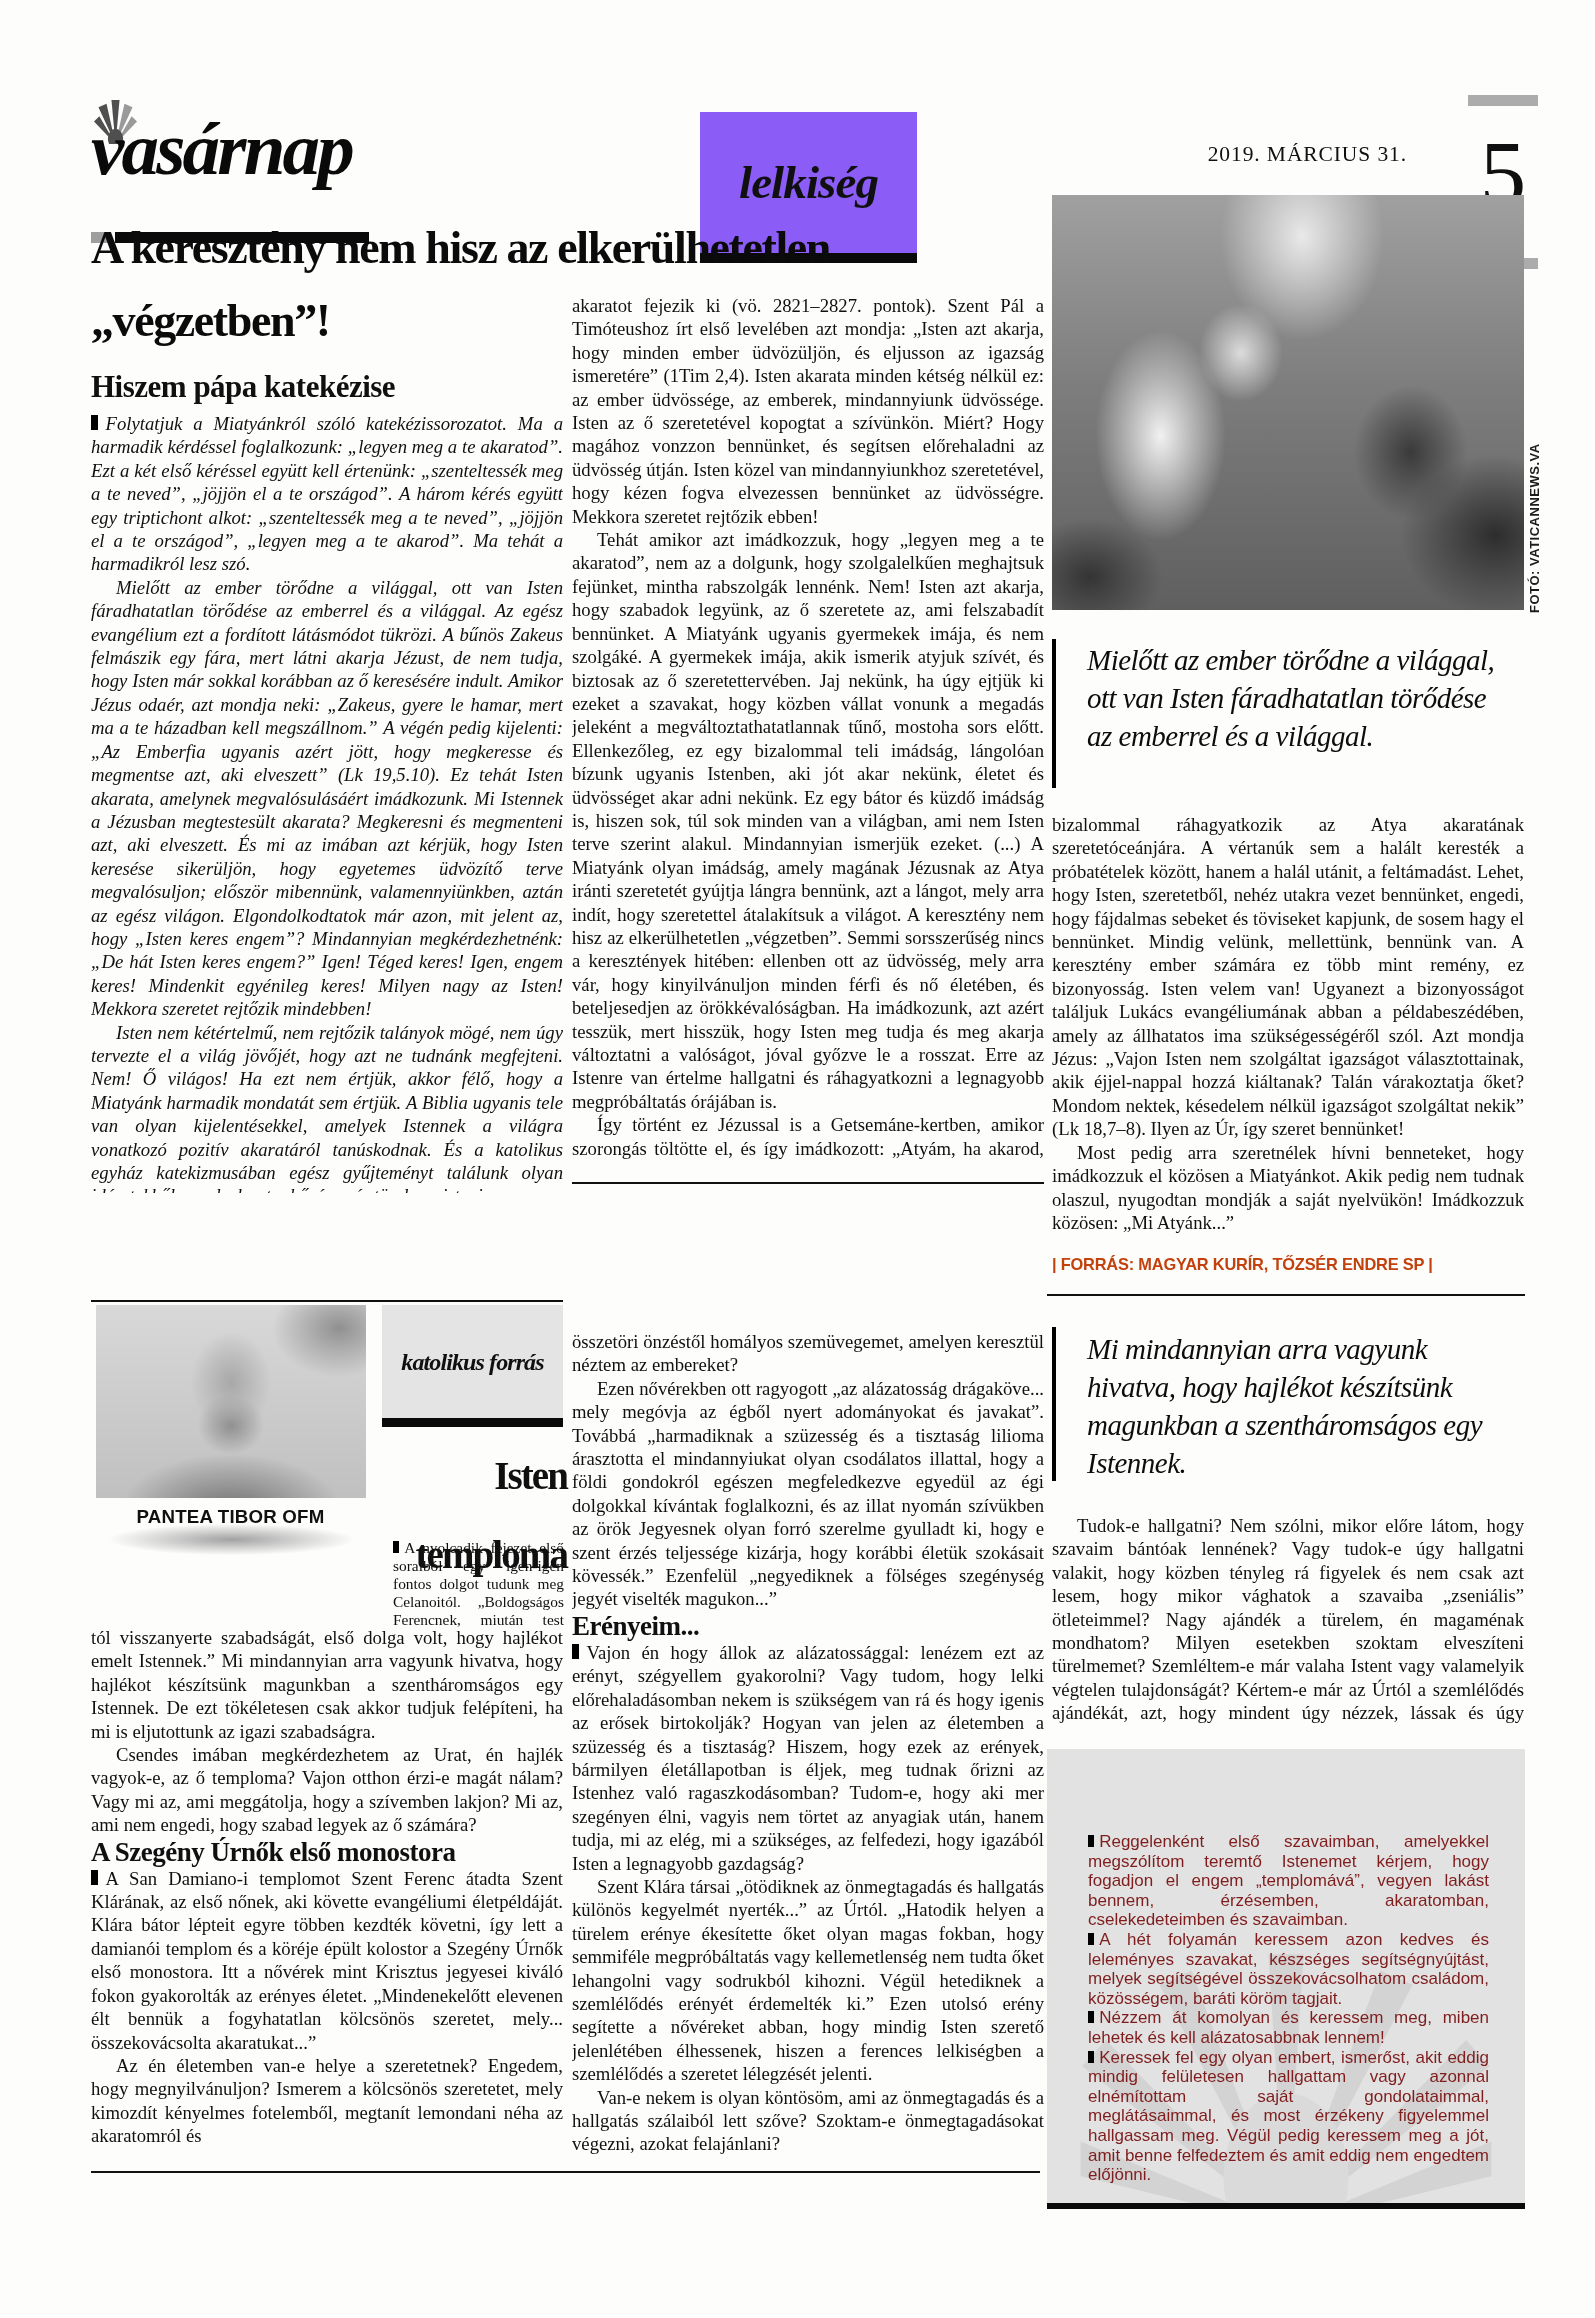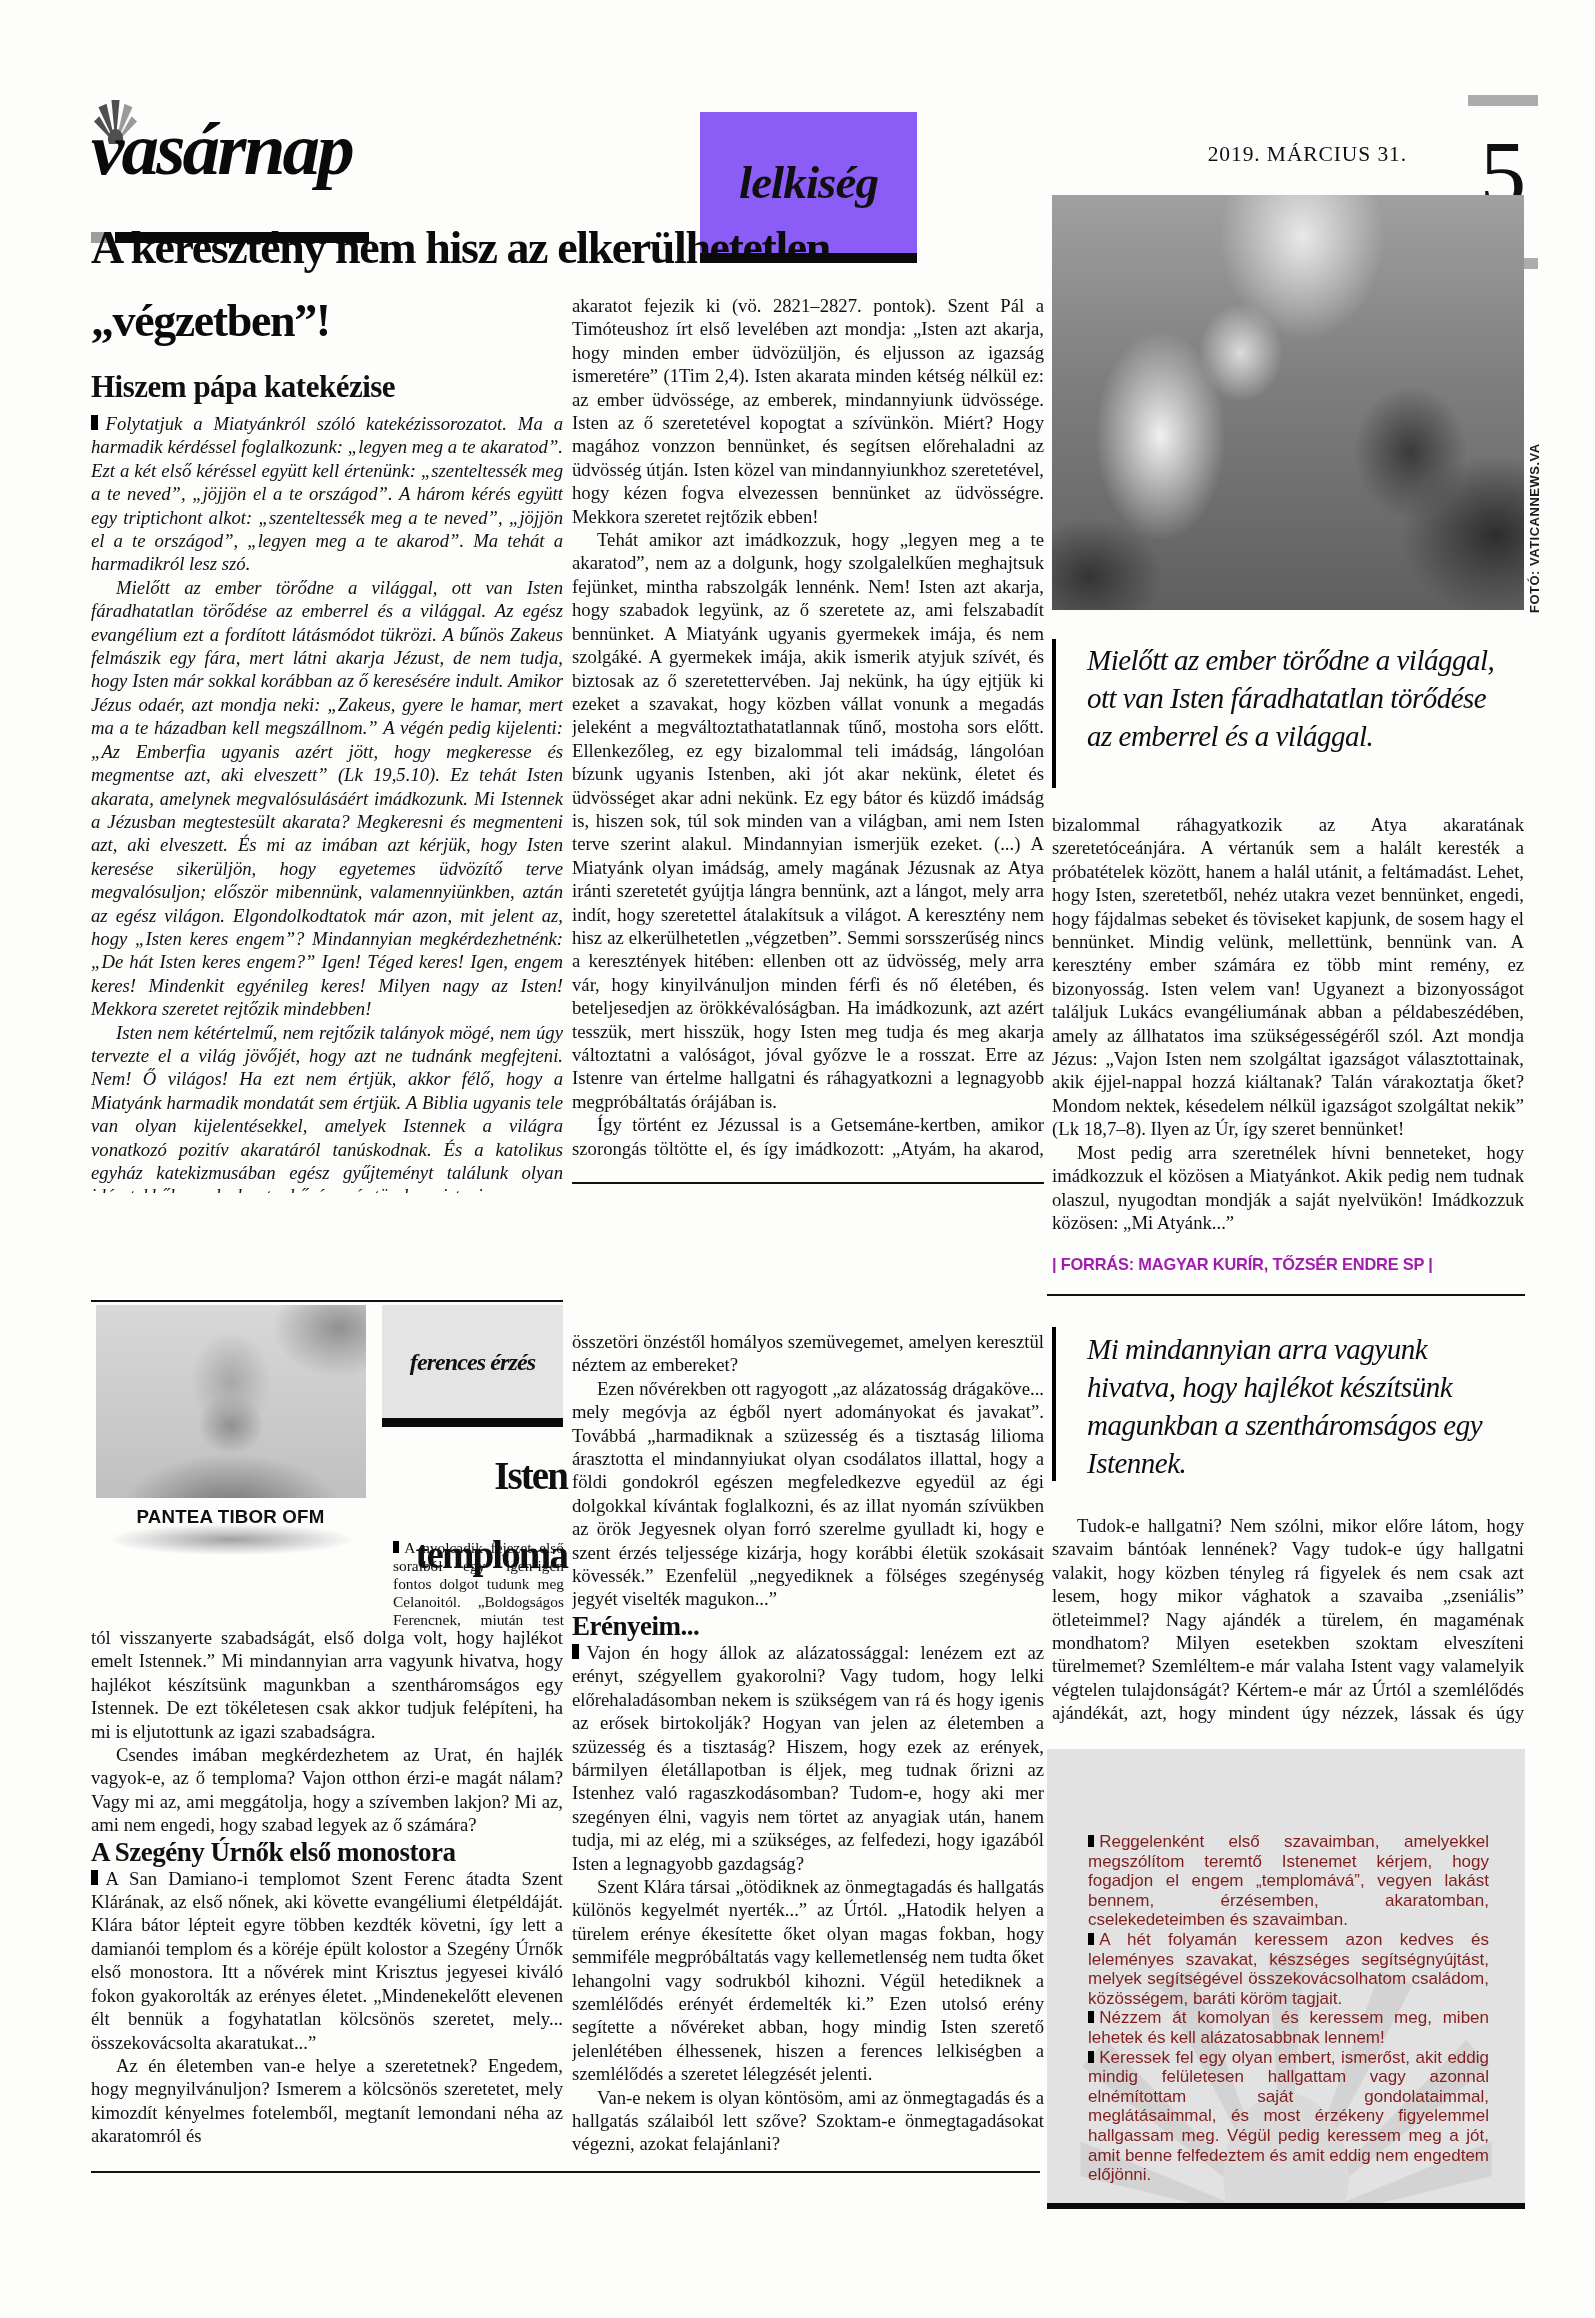--- a/index.html
+++ b/index.html
@@ -43,21 +43,21 @@
      radial-gradient(ellipse 79px 93px at 76% 62%, #3a3a3a, rgba(58,58,58,0) 72%),
      radial-gradient(ellipse 122px 103px at 94% 82%, #2d2d2d, rgba(45,45,45,0) 78%),
      radial-gradient(ellipse 93px 75px at 8% 92%, #343434, rgba(52,52,52,0) 78%),
      linear-gradient(180deg,#a0a0a0,#7e7e7e 45%,#5f5f5f);}
   .photo-credit{left:1527px;top:613px;width:201px;font:700 13px/16px "Liberation Sans",sans-serif;
                 letter-spacing:0.5px;color:#1c1c1c;transform:rotate(-90deg);transform-origin:left top;}
 
   .pq-bar{width:4.2px;background:#000;}
   .pq{font:italic 29px/38px "Liberation Serif",serif;letter-spacing:-0.5px;color:#0d0d0d;text-align:left;}
 
-  .source-line{font:700 16.4px/19.6px "Liberation Sans",sans-serif;letter-spacing:-0.2px;color:#a21caf;}
+  .source-line{font:700 16.4px/19.6px "Liberation Sans",sans-serif;letter-spacing:-0.2px;color:#c2410c;}
 
   .rule{background:#111;}
 
   
   .kicker-box{left:382px;top:1305px;width:181px;height:114px;background:#e4e4e4;
               display:flex;align-items:center;justify-content:center;}
   .kicker-box span{font:italic 700 24px/1 "Liberation Serif",serif;letter-spacing:-0.9px;}
   .kicker-bar{left:382px;top:1418px;width:181px;height:9.3px;background:#0a0a0a;}
   .a2-title{left:393px;top:1436px;width:174px;font:700 39px/79px "Liberation Serif",serif;letter-spacing:-1.9px;text-align:right;}
   .a2-intro{left:393px;top:1539px;width:171px;height:90px;font:15.4px/18px "Liberation Serif",serif;
@@ -145,21 +145,21 @@
 
   <div class="abs rule" style="left:91px;top:1300px;width:472px;height:2.3px;"></div>
   <div class="abs rule" style="left:572px;top:1182px;width:472px;height:2.3px;"></div>
   <div class="abs rule" style="left:1047px;top:1294px;width:478px;height:2.3px;"></div>
 
   <div class="abs photo-author"></div>
   <div class="abs author-caption">PANTEA TIBOR OFM</div>
   <div class="abs shadow-ellipse"></div>
 
   <div class="abs kicker-box">
-    <span>ferences érzés</span>
+    <span>katolikus forrás</span>
   </div>
   <div class="abs kicker-bar"></div>
 
   <div class="abs a2-title">Isten temploma</div>
 
   <div class="abs a2-intro">
     <p style="margin:0;"><span class="bullet sm"></span><span>A nyolcadik fejezet első soraiból egy igen-igen fontos dolgot tudunk meg Celanoitól. „Boldogságos Ferencnek, miután test szerint gondolkodó atyjá-</span></p>
   </div>
 
   <div class="abs body-col" style="left:91px;top:1626px;width:472px;height:543px;">

